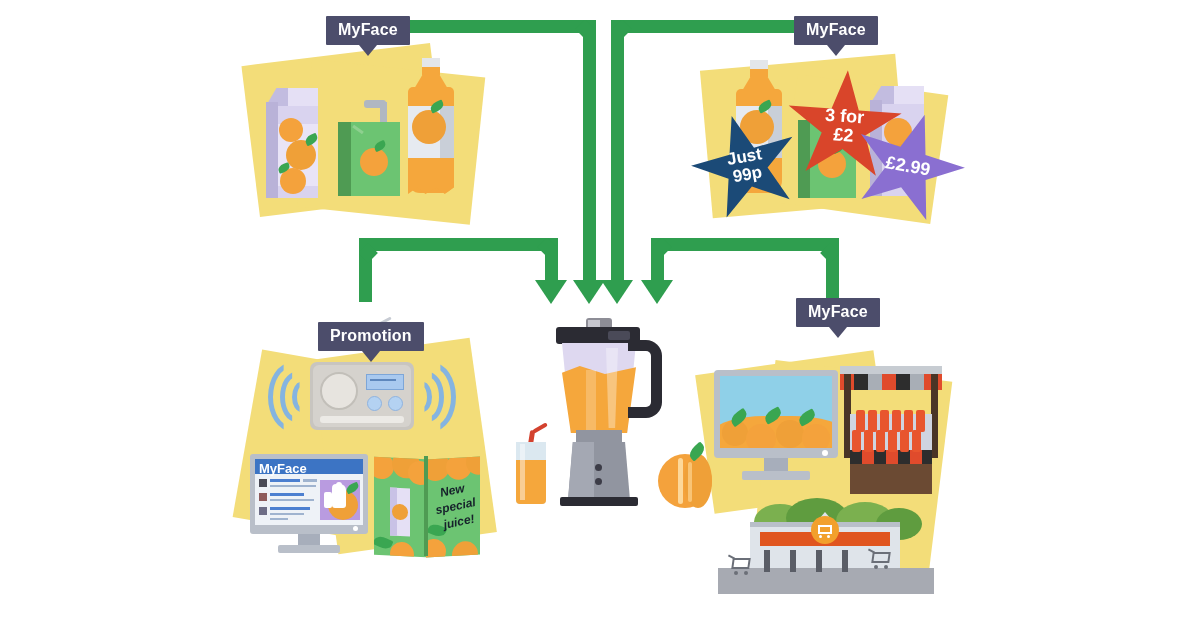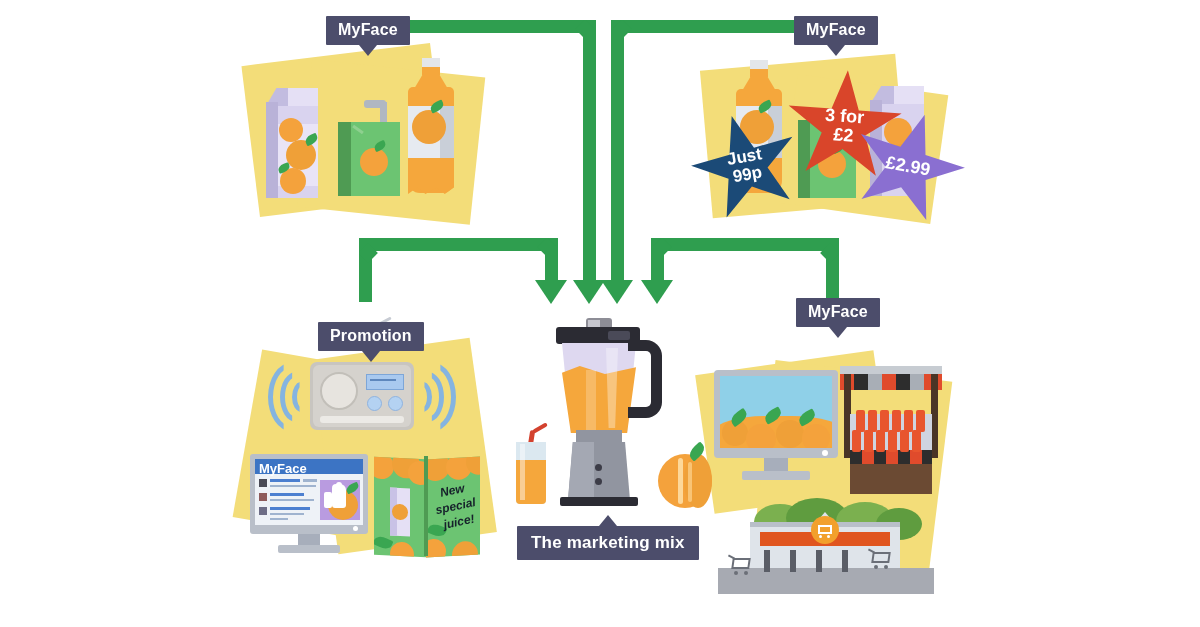--- a/index.html
+++ b/index.html
@@ -481,18 +481,14 @@
   <div class="label down" style="left:318px;top:298px;margin-top:24px;">
     <span>Promotion</span>
     <span class="tail"></span>
   </div>
 
   <div class="label down" style="left:796px;top:298px;">
     <span>MyFace</span>
     <span class="tail"></span>
   </div>
 
-  <div class="label up" style="left:517px;top:526px;font-size:17px;padding:8px 14px 9px 14px;">
-    <span>The marketing mix</span>
-    <span class="tail"></span>
-  </div>
 
 </div>
 
 </body></html>

